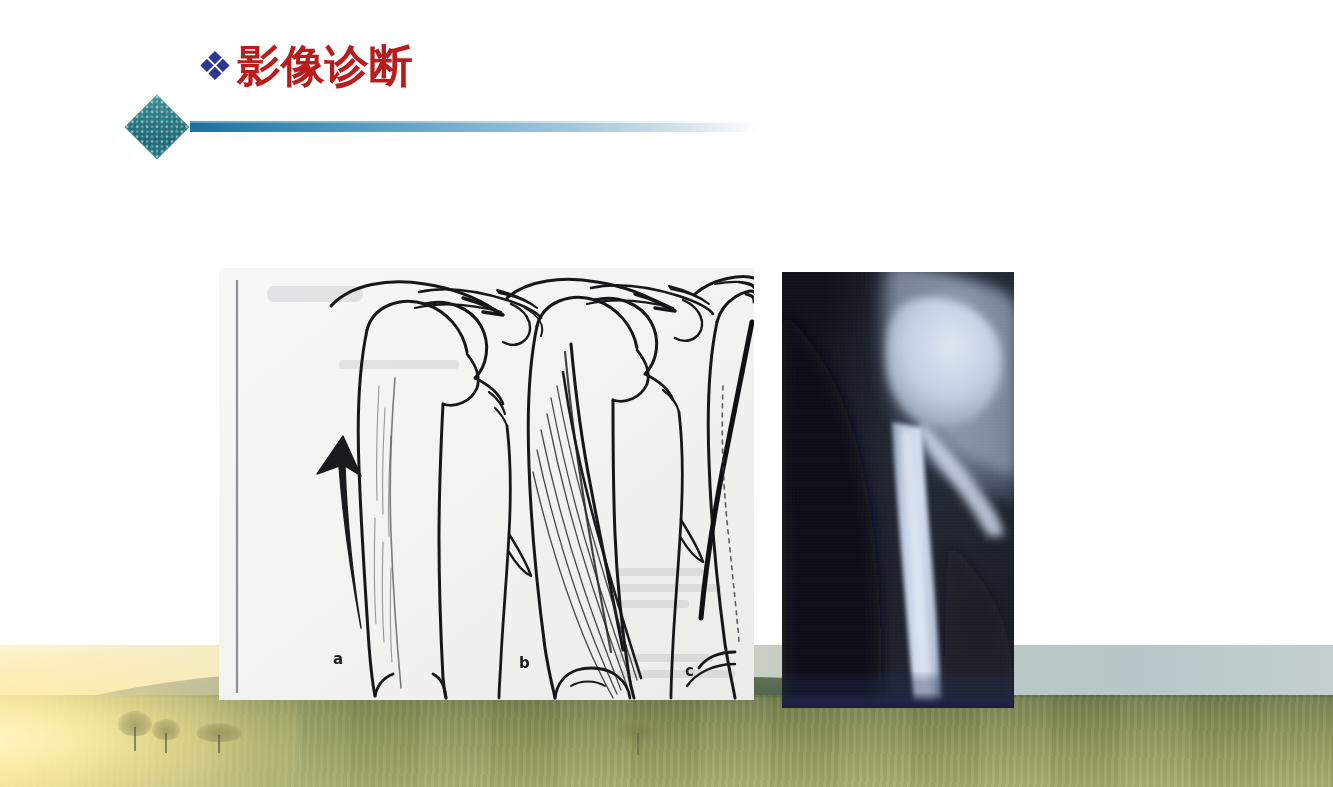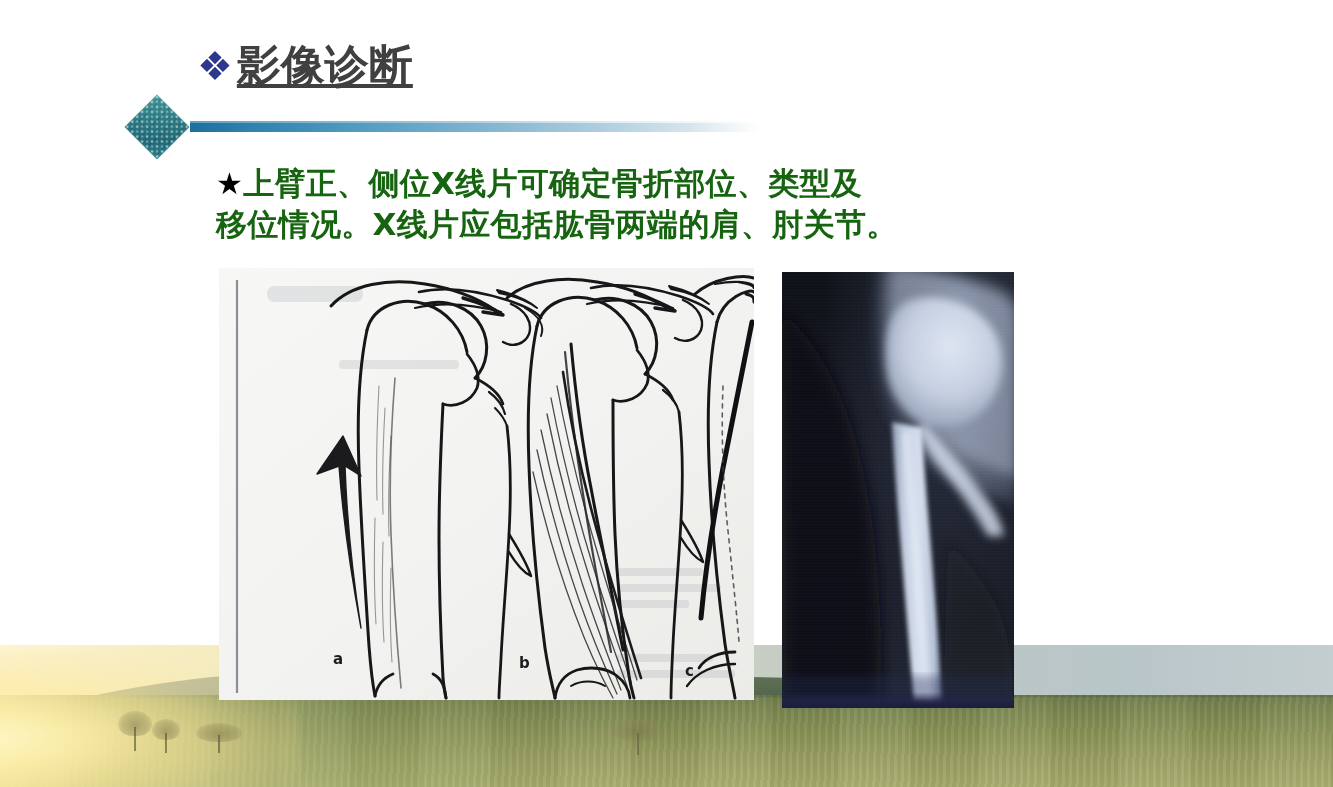--- a/index.html
+++ b/index.html
@@ -157,25 +157,24 @@
   .title-bullet {
     font-size: 40px;
     line-height: 1;
     color: #2d3690;
     margin-right: 4px;
     letter-spacing: 0;
   }
   .title-text {
     font-size: 44px;
     line-height: 1;
-    color: #404040;
+    color: #b91c1c;
     font-weight: 700;
     font-family: "DejaVu Serif", "Liberation Serif", serif;
     white-space: nowrap;
-    text-decoration: underline;
   }
 
   
   .rule-wrap {
     position: absolute;
     left: 134px;
     top: 104px;
     width: 625px;
     height: 54px;
   }
@@ -316,24 +315,20 @@
     <span class="title-bullet">❖</span>
     <span class="title-text">影像诊断</span>
   </div>
 
   <div class="rule-wrap">
     <div class="rule-bar-hi"></div>
     <div class="rule-bar"></div>
     <div class="rule-diamond"></div>
   </div>
 
-  <div class="body-text">
-    <div><span class="star">★</span><span>上臂正、侧位</span><span class="lat">X</span><span>线片可确定骨折部位、类型及</span></div>
-    <div><span>移位情况。</span><span class="lat">X</span><span>线片应包括肱骨两端的肩、肘关节。</span></div>
-  </div>
 
   <div class="figure-line">
     <svg width="535" height="432" viewBox="0 0 535 432">
       <defs>
         <linearGradient id="paper" x1="0" y1="0" x2="1" y2="1">
           <stop offset="0%" stop-color="#f7f7f5"></stop>
           <stop offset="55%" stop-color="#f2f2f0"></stop>
           <stop offset="100%" stop-color="#ebebe8"></stop>
         </linearGradient>
       </defs>

